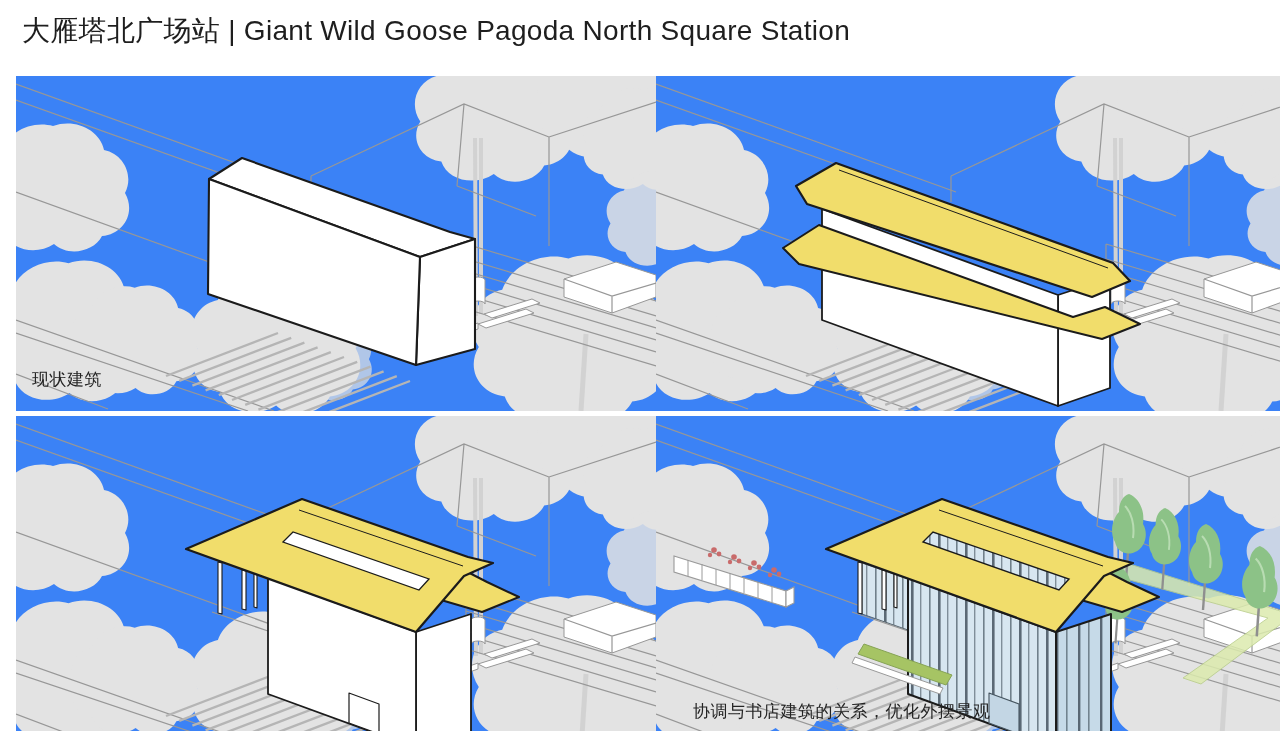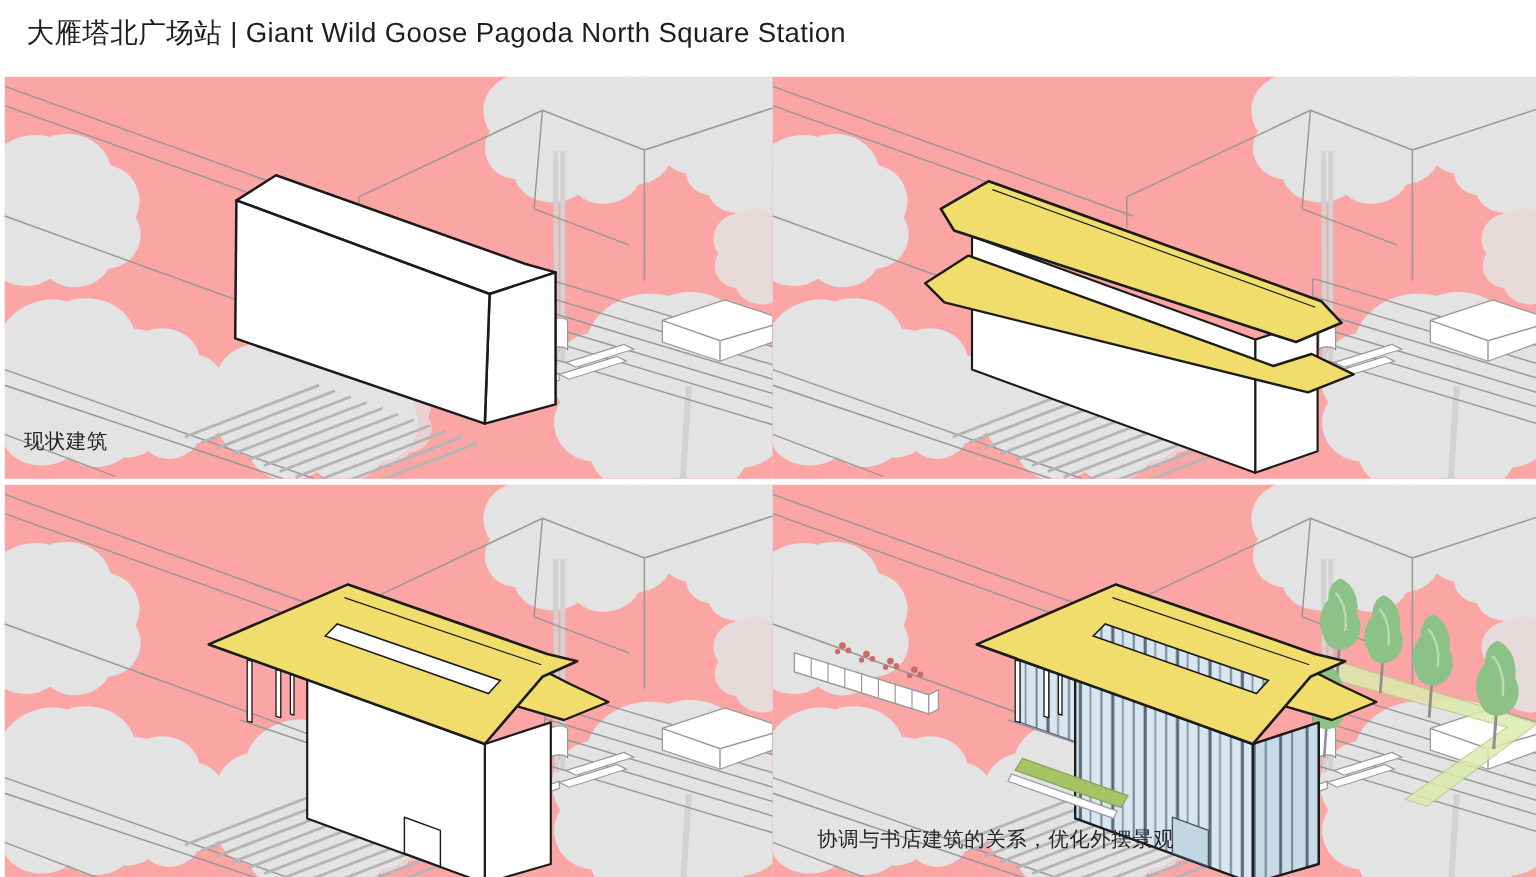--- a/index.html
+++ b/index.html
@@ -1,21 +1,21 @@
 <!DOCTYPE html>
 <html style="--c-ink: #1b1b1b; --c-line: #979797; --c-treegray: #e3e3e3; --c-yellow: #f1dd6b; --c-glass: #d7e6f0; --c-glass2: #c6dae8; --c-fin: #45545f; --c-hedge: #a6c464; --c-lgreen: #dcebae; --c-pine: #8cc287; --c-flower: #c96b6b;"><head>
 <meta charset="utf-8">
 <style>
   html,body{margin:0;padding:0;background:#ffffff;}
   body{width:1280px;height:731px;position:relative;overflow:hidden;
        font-family:"Liberation Sans","DejaVu Sans",sans-serif;}
   header{position:absolute;left:0;top:0;width:1280px;height:60px;background:#fff;}
-  h1{margin:0;position:absolute;left:22px;top:12px;font-size:23px;font-weight:400;
+  h1{margin:0;position:absolute;left:22px;top:12px;font-size:28px;font-weight:400;
      color:#1e1e1e;letter-spacing:.3px;white-space:nowrap;}
-  .panel{position:absolute;width:640px;margin:4px;background:#fca5a5;overflow:hidden;text-align:right;}
+  .panel{position:absolute;width:640px;margin:16px;background:#3b82f6;overflow:hidden;text-align:right;}
   #p-existing{left:0;top:60px;height:335px;}
   #p-roof{left:640px;top:60px;height:335px;}
   #p-carved{left:0;top:400px;height:331px;}
   #p-louvers{left:640px;top:400px;height:331px;}
   .scene{position:absolute;left:0;top:0;width:640px;height:335px;display:block;}
   figcaption{position:absolute;font-size:17px;color:#242424;letter-spacing:.5px;white-space:nowrap;}
   #p-existing figcaption{left:16px;top:292px;}
   #p-roof figcaption{left:37px;top:292px;}
   #p-carved figcaption{left:16px;top:284px;}
   #p-louvers figcaption{left:37px;top:284px;}

